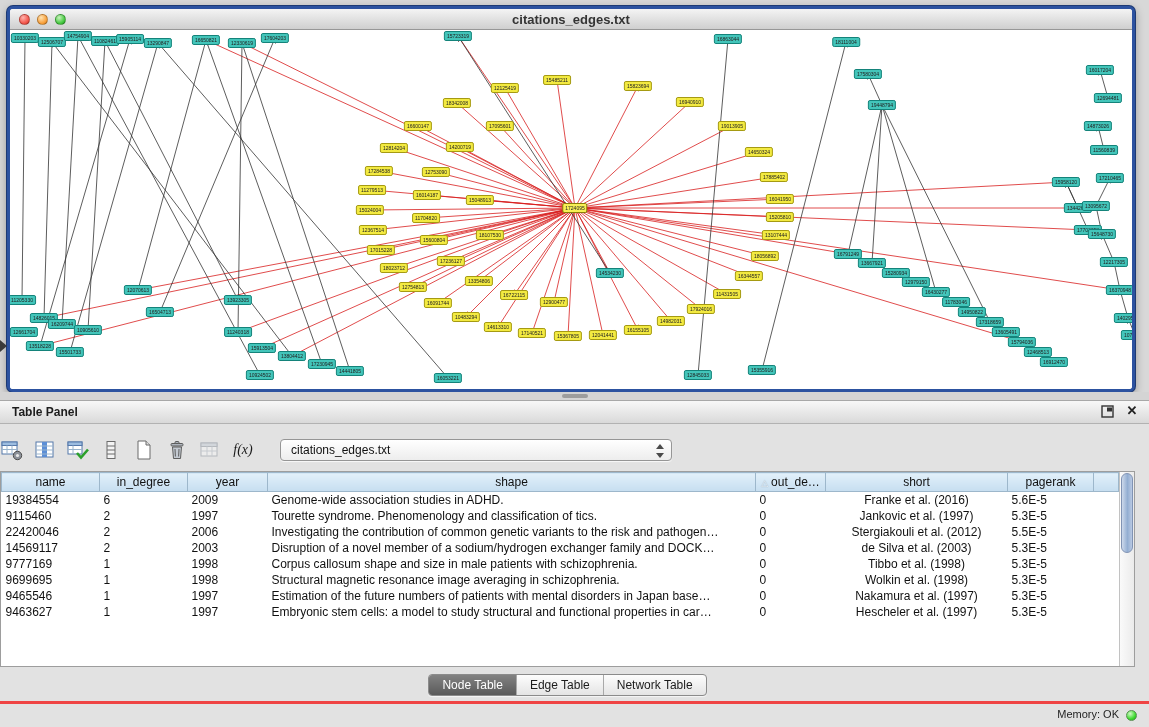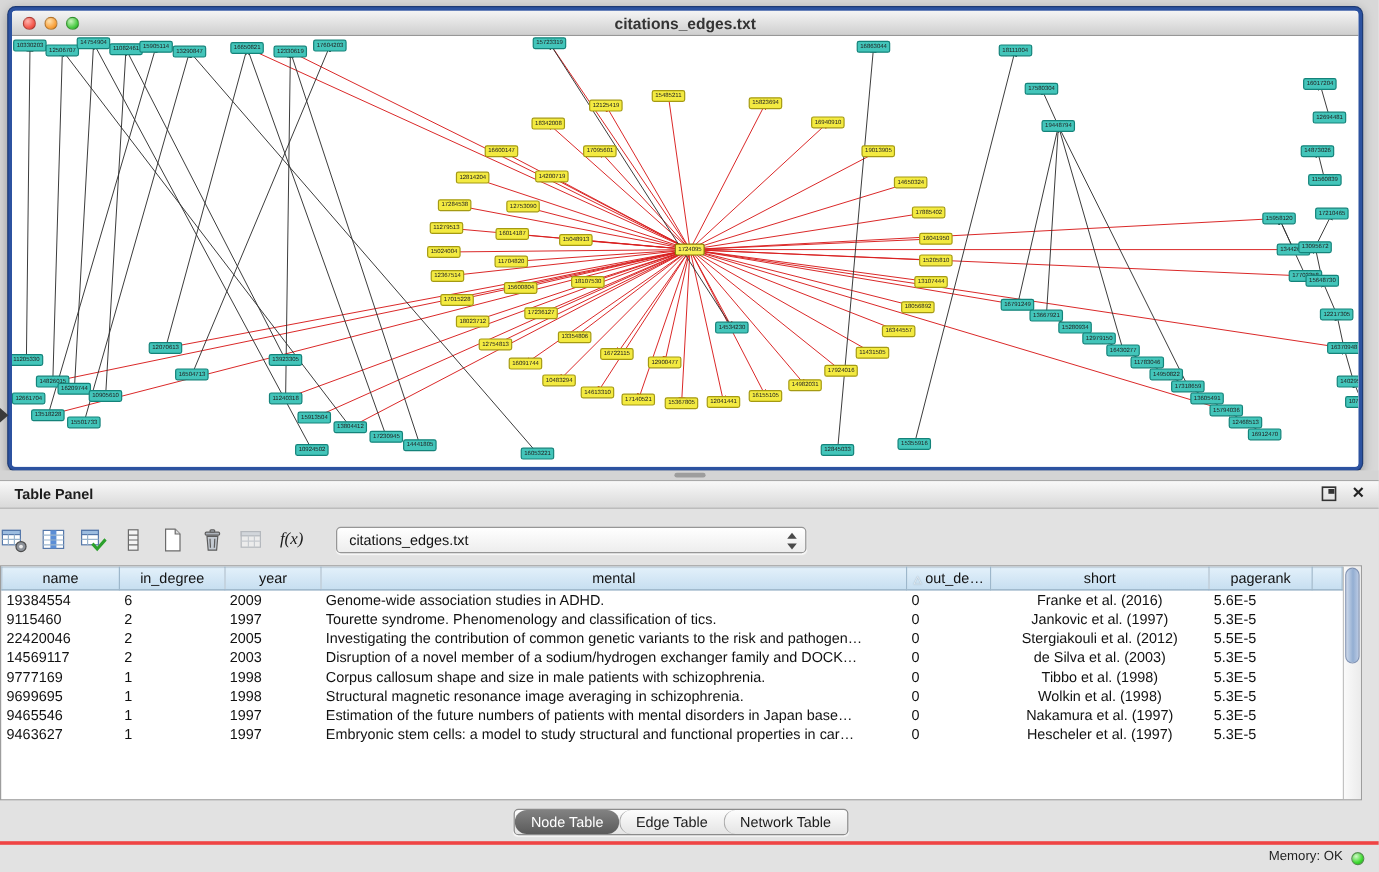--- a/index.html
+++ b/index.html
@@ -68,21 +68,21 @@
   td.c5 { text-align:center; }
 
   .vscroll { position:absolute; right:0; top:0; bottom:0; width:15px; border-left:1px solid #c2c2c2;
     background:linear-gradient(90deg,#fafafa,#ebebeb); }
   .vthumb { position:absolute; top:1px; left:1px; width:12px; height:80px; border-radius:6px;
     background:linear-gradient(90deg,#cdd9eb,#93aed2 55%,#b9c9e3); border:1px solid #8093b4; cursor:pointer; }
 
   .tabs-row { display:flex; justify-content:center; margin-top:7px; }
   .tabgroup { display:flex; border:1px solid #8b8b8b; border-radius:4px; overflow:hidden;
     background:linear-gradient(#fdfdfd,#e4e4e4); box-shadow:0 1px 1px rgba(255,255,255,.7); }
-  .tab { padding:2px 13px; font-size:12px; line-height:16px; color:#1c1c1c; border-left:1px solid #a9a9a9; cursor:pointer;border-radius:10px; }
+  .tab { padding:2px 13px; font-size:12px; line-height:16px; color:#1c1c1c; border-left:1px solid #a9a9a9; cursor:pointer; }
   .tab:first-child { border-left:none; }
   .tab.selected { background:linear-gradient(#828282,#5a5a5a); color:#fff; }
 
   .statusbar { position:absolute; left:0; bottom:0; width:100%; height:26px; border-top:3px solid #ef4444; }
   .memory-label { position:absolute; right:30px; bottom:7px; font-size:11px; color:#1f1f1f; }
   .memory-led { position:absolute; right:12px; bottom:6px; width:11px; height:11px; border-radius:50%;
     background:radial-gradient(circle at 35% 30%, #d2f8c8, #3fdb31 60%, #1fa01b); border:1px solid #55904f; }
 </style>
 </head>
 <body>
@@ -429,21 +429,21 @@
           <col style="width:70px">
             <col style="width:182px">
             <col style="width:86px">
             <col>
         </colgroup>
         <thead>
             <tr>
               <th><span>name</span></th>
               <th><span>in_degree</span></th>
               <th><span>year</span></th>
-              <th><span>mental</span></th>
+              <th><span>shape</span></th>
               <th><span class="sort">△</span><span>out_de…</span></th>
               <th><span>short</span></th>
               <th><span>pagerank</span></th>
               <th><span></span></th>
             </tr>
           </thead>
         <tbody>
             <tr>
               <td class="c0">19384554</td>
               <td class="c1">6</td>
@@ -460,21 +460,21 @@
               <td class="c2">1997</td>
               <td class="c3">Tourette syndrome. Phenomenology and classification of tics.</td>
               <td class="c4">0</td>
               <td class="c5">Jankovic et al. (1997)</td>
               <td class="c6">5.3E-5</td>
               <td></td>
             </tr>
             <tr>
               <td class="c0">22420046</td>
               <td class="c1">2</td>
-              <td class="c2">2005</td>
+              <td class="c2">2006</td>
               <td class="c3">Investigating the contribution of common genetic variants to the risk and pathogen…</td>
               <td class="c4">0</td>
               <td class="c5">Stergiakouli et al. (2012)</td>
               <td class="c6">5.5E-5</td>
               <td></td>
             </tr>
             <tr>
               <td class="c0">14569117</td>
               <td class="c1">2</td>
               <td class="c2">2003</td>

